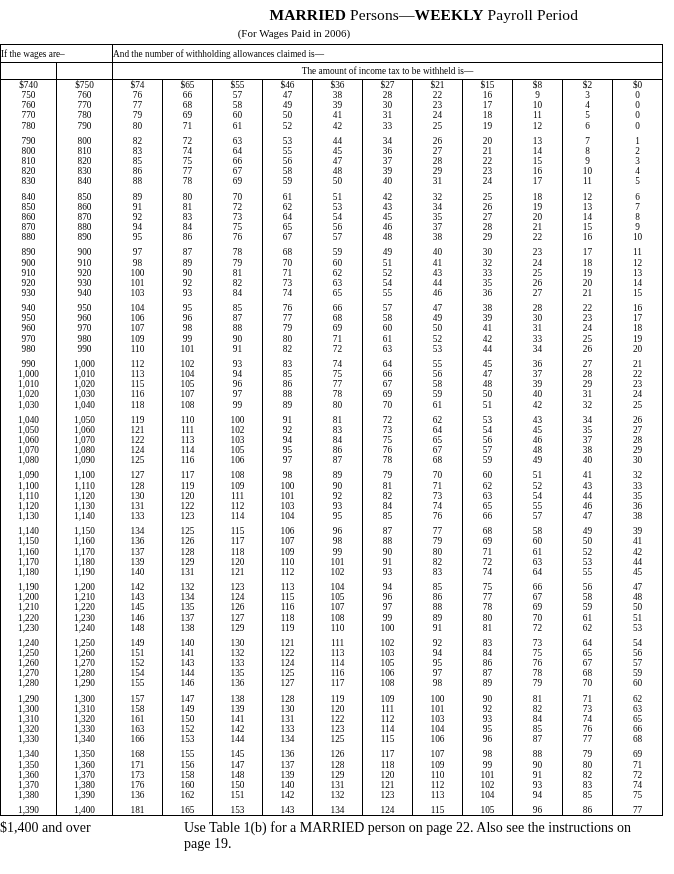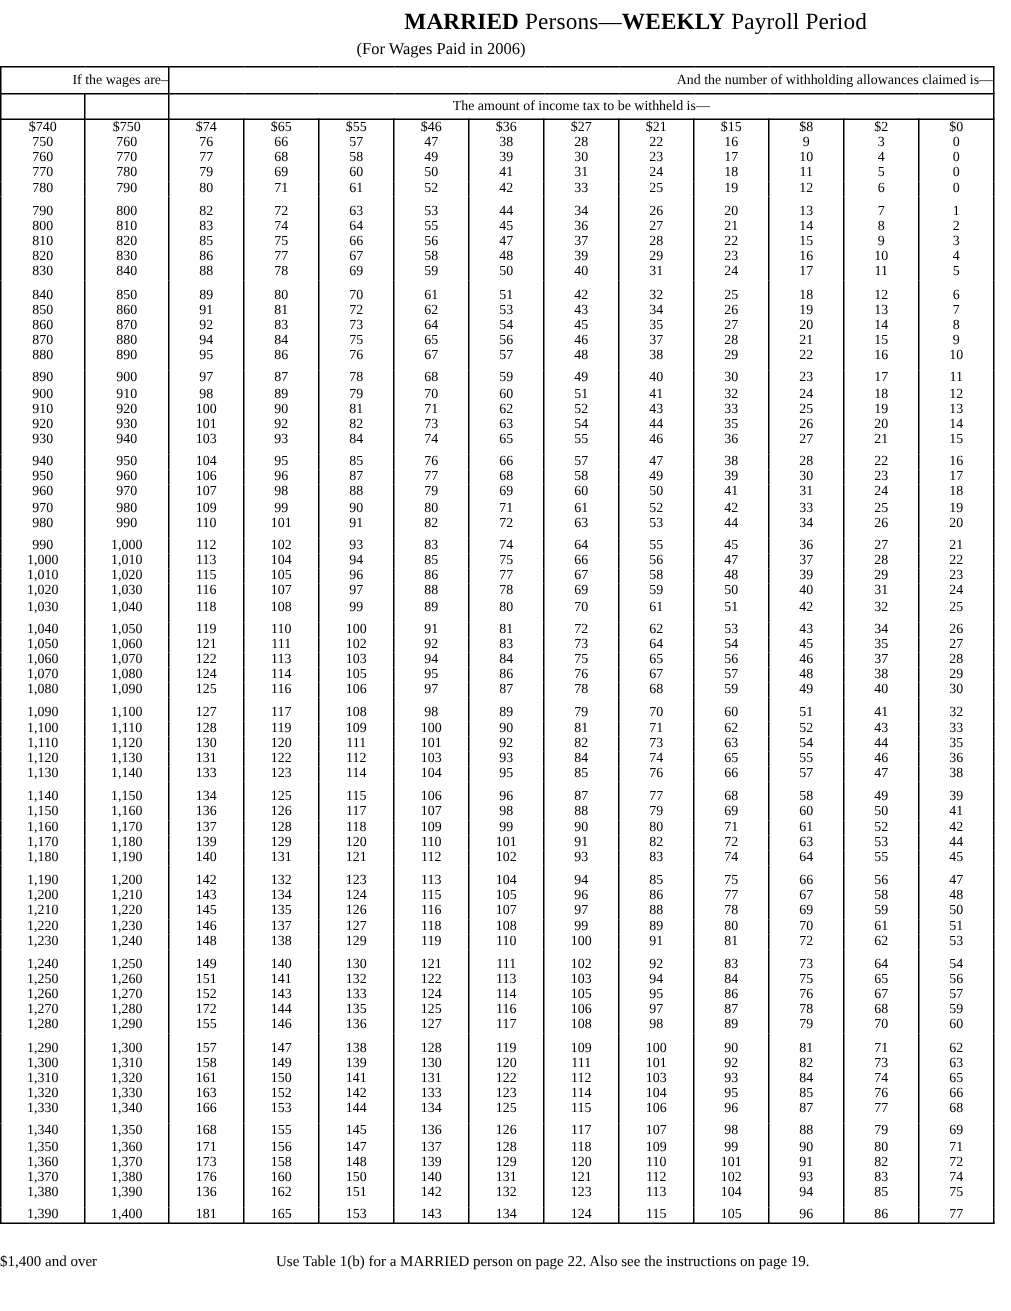--- a/index.html
+++ b/index.html
@@ -40,21 +40,21 @@
     margin: 0 auto;
     table-layout: fixed;
   }
   table.grid td, table.grid th {
     font-family: "Liberation Serif", serif;
     font-size: 9.3px;
     padding: 0;
     vertical-align: middle;
   }
   .hdr-row td {
-    text-align: right;
+    text-align: left;
     font-size: 9.4px;
     height: 17px;
   }
   .bt { border-top: 1px solid #000; }
   .bb { border-bottom: 1px solid #000; }
   .bl { border-left: 1px solid #000; }
   .br { border-right: 1px solid #000; }
   .colhead td {
     text-align: center;
     height: 19px;
@@ -74,22 +74,22 @@
   .data td {
     height: 10.15px;
     line-height: 10.15px;
     font-size: 9.3px;
     text-align: center;
   }
   .data td.money { text-align: center; }
   .grp-gap td { height: 5px; line-height: 5px; }
   .footer {
     width: 660px;
-    margin: 20px auto 0 auto;
-    font-size: 10px;
+    margin: 4px auto 0 auto;
+    font-size: 14px;
     position: relative;
     height: 16px;
   }
   .footer .left { position: absolute; left: 0; top: 0; }
   .footer .center { position: absolute; left: 184px; top: 0; }
   .wagescol { width: 56px; }
   .allowcol { width: 50px; }
   .tbl-wrap { padding-top: 0px; }
 </style>
 </head>
@@ -1073,21 +1073,21 @@
             <td class="br">105</td>
             <td class="br">95</td>
             <td class="br">86</td>
             <td class="br">76</td>
             <td class="br">67</td>
             <td class="br">57</td>
           </tr>
           <tr class="data">
             <td class="bl br money">1,270</td>
             <td class="br money">1,280</td>
-            <td class="br">172</td>
+            <td class="br">154</td>
             <td class="br">144</td>
             <td class="br">135</td>
             <td class="br">125</td>
             <td class="br">116</td>
             <td class="br">106</td>
             <td class="br">97</td>
             <td class="br">87</td>
             <td class="br">78</td>
             <td class="br">68</td>
             <td class="br">59</td>

